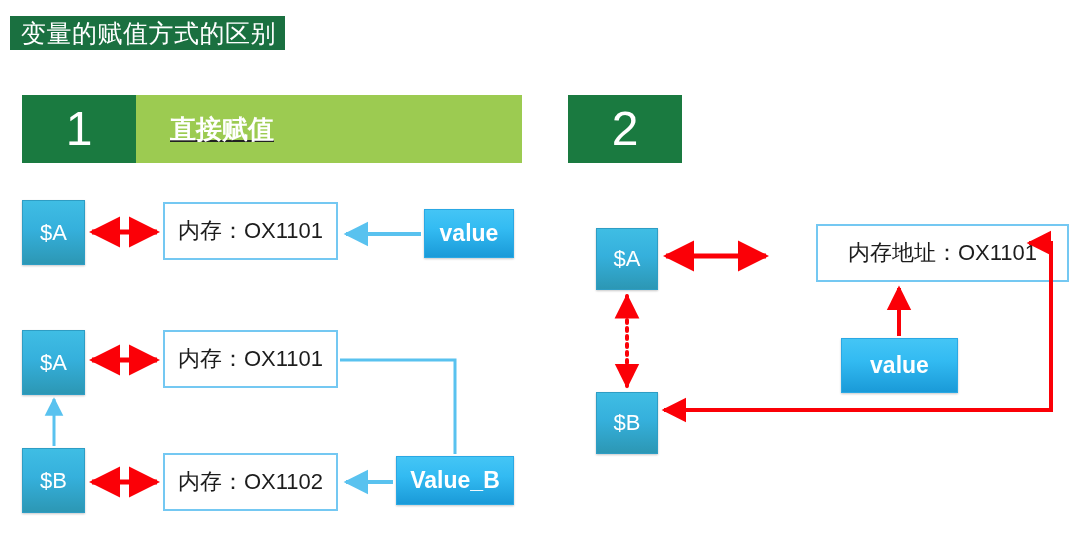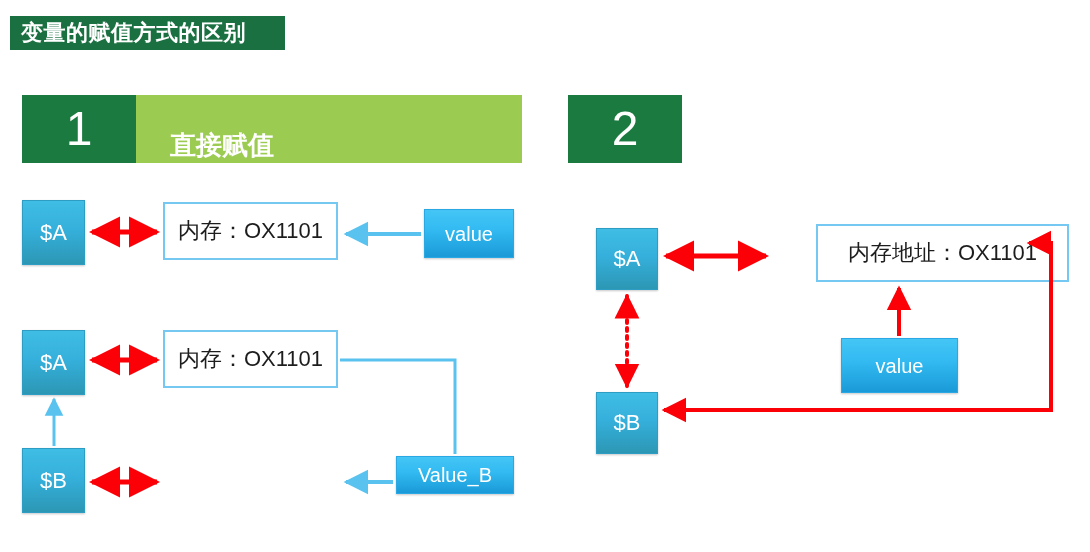--- a/index.html
+++ b/index.html
@@ -29,22 +29,22 @@
     width: 275px;
     height: 34px;
     background: #1a7040;
     display: flex;
     align-items: center;
     padding-left: 11px;
     box-sizing: border-box;
   }
   .title-banner .title-text {
     color: #ffffff;
-    font-size: 22px;
-    font-weight: bold;
+    font-size: 25px;
+    font-weight: normal;
     letter-spacing: 0.5px;
     line-height: 1;
     white-space: nowrap;
   }
   
   .section-header {
     position: absolute;
     height: 68px;
     display: flex;
     align-items: stretch;
@@ -57,23 +57,24 @@
     justify-content: center;
     color: #ffffff;
     font-size: 48px;
     font-weight: normal;
     line-height: 1;
   }
   .section-header .label-box {
     flex: 1;
     background: #9ccb51;
     display: flex;
-    align-items: flex-end;
+    align-items: center;
     padding-left: 34px;
     box-sizing: border-box;
+    text-decoration: underline;
   }
   .section-header .label-text {
     color: #ffffff;
     font-size: 26px;
     font-weight: bold;
     white-space: nowrap;
   }
   #header-1 { left: 22px; top: 95px; width: 500px; }
   #header-2 { left: 568px; top: 95px; width: 500px; }
 
@@ -99,22 +100,22 @@
     background: linear-gradient(to bottom, #44c5f5 0%, #33bbf2 40%, #1a9ad8 100%);
     border: 1px solid #2aa8e4;
     box-sizing: border-box;
     display: flex;
     align-items: center;
     justify-content: center;
     box-shadow: 0 1px 2px rgba(0,0,0,0.22);
   }
   .value-box .vl-text {
     color: #ffffff;
-    font-size: 20px;
-    font-weight: normal;
+    font-size: 23px;
+    font-weight: bold;
     line-height: 1;
   }
   .mem-box {
     position: absolute;
     background: #ffffff;
     border: 2px solid #74c8f2;
     box-sizing: border-box;
     display: flex;
     align-items: center;
     justify-content: center;
@@ -168,21 +169,24 @@
   <div class="var-box" style="left:22px; top:330px; width:63px; height:65px;">
     <span class="vb-text">$A</span>
   </div>
   <div class="mem-box" style="left:163px; top:330px; width:175px; height:58px;">
     <span class="mb-text">内存：OX1101</span>
   </div>
 
   <div class="var-box" style="left:22px; top:448px; width:63px; height:65px;">
     <span class="vb-text">$B</span>
   </div>
-  <div class="value-box" style="left:396px; top:456px; width:118px; height:38px;">
+  <div class="mem-box" style="left:163px; top:453px; width:175px; height:58px;">
+    <span class="mb-text">内存：OX1102</span>
+  </div>
+  <div class="value-box" style="left:396px; top:456px; width:118px; height:49px;">
     <span class="vl-text">Value_B</span>
   </div>
 
   <div class="var-box" style="left:596px; top:228px; width:62px; height:62px;">
     <span class="vb-text">$A</span>
   </div>
   <div class="var-box" style="left:596px; top:392px; width:62px; height:62px;">
     <span class="vb-text">$B</span>
   </div>
   <div class="mem-box" style="left:772px; top:224px; width:253px; height:58px;margin-left:44px;">

